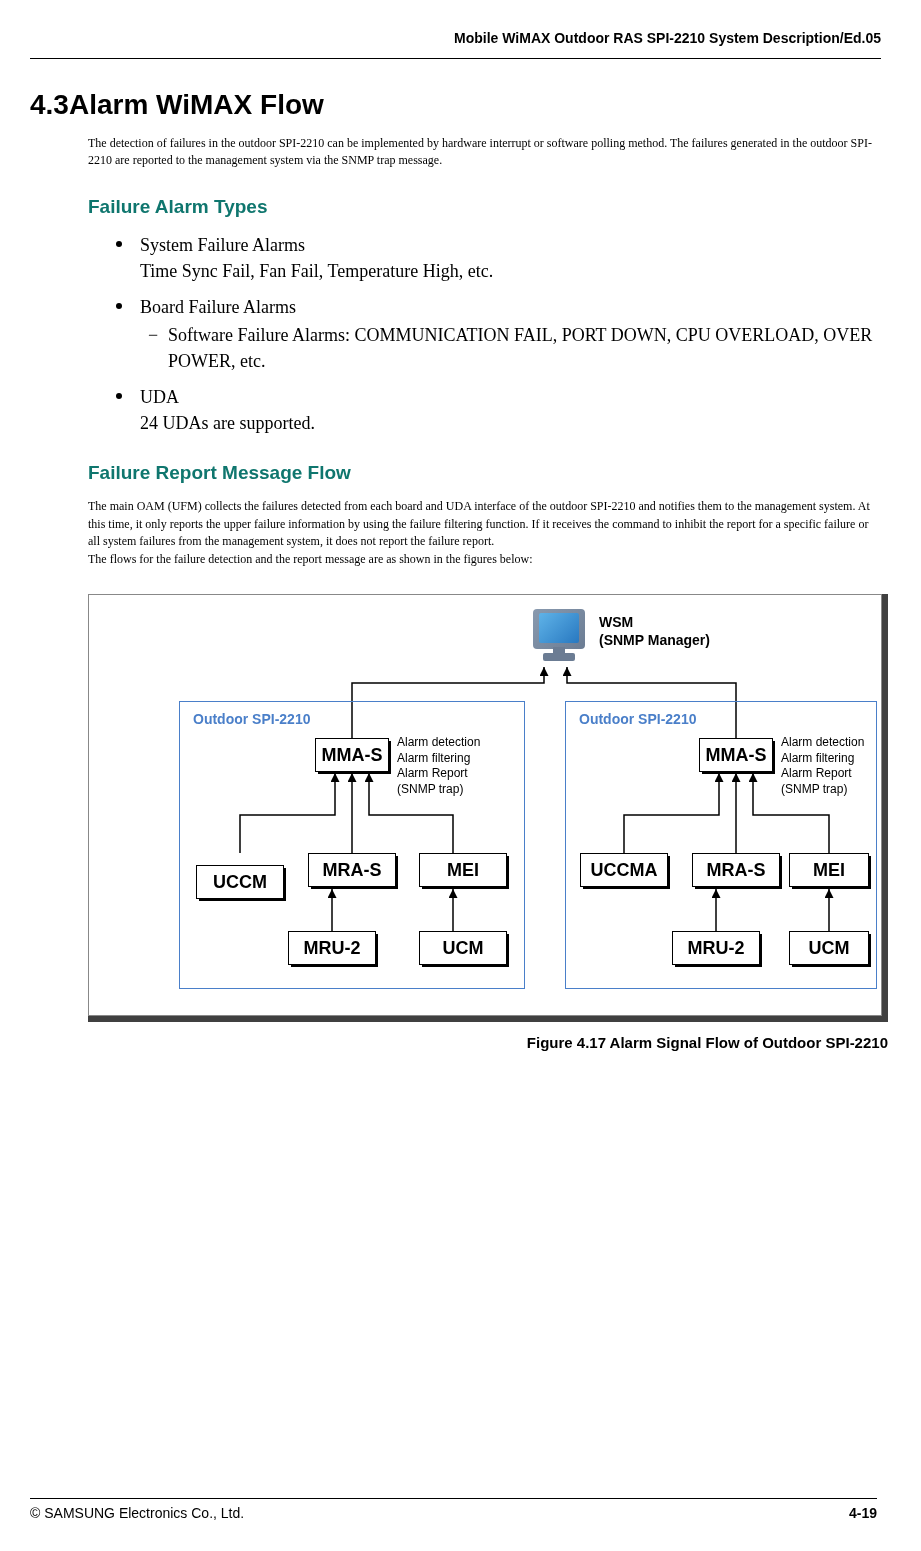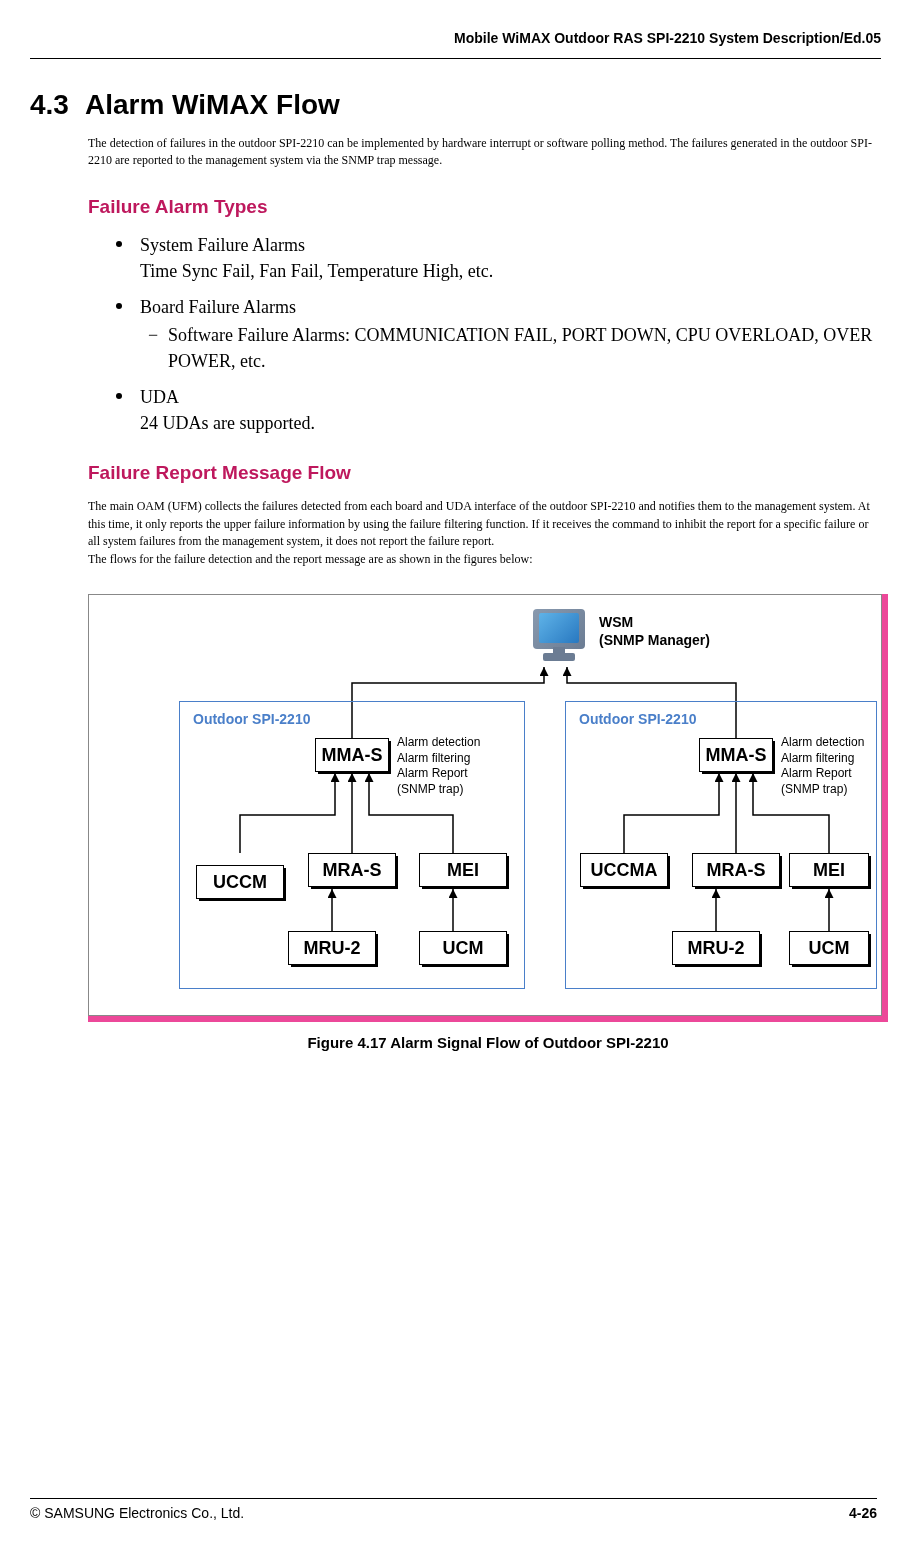--- a/index.html
+++ b/index.html
@@ -25,33 +25,33 @@
     .header-line {
       border-top: 1.5px solid #000;
       margin-bottom: 30px;
     }
     .section-heading {
       font-family: Arial, sans-serif;
       font-weight: bold;
       font-size: 28px;
       margin-bottom: 14px;
       display: flex;
-      gap: 16px;
+      gap: 0;
     }
     .body-text {
       font-size: 12px;
       line-height: 1.45;
       margin-left: 58px;
       margin-bottom: 26px;
     }
     .sub-heading {
       font-family: Arial, sans-serif;
       font-weight: bold;
       font-size: 19px;
-      color: #be185d;
+      color: #0f766e;
       margin-left: 58px;
       margin-bottom: 14px;
     }
     .bullet-list {
       margin-left: 74px;
       list-style: none;
       margin-bottom: 26px;
     }
     .bullet-list > li {
       position: relative;
@@ -84,38 +84,38 @@
     .sub-bullet-list > li::before {
       content: "−";
       position: absolute;
       left: 4px;
       top: 0;
     }
     .figure-container {
       margin-left: 58px;
       width: 800px;
       height: 428px;
-      background: #ec4899;
+      background: #404040;
       margin-bottom: 12px;
       position: relative;
     }
     .figure-inner {
       position: absolute;
       left: 0;
       top: 0;
       right: 6px;
       bottom: 6px;
       background: #fff;
       border: 1.5px solid #888;
     }
     .figure-caption {
       font-family: Arial, sans-serif;
       font-weight: bold;
       font-size: 15px;
-      text-align: center;
+      text-align: right;
       margin-left: 58px;
       width: 800px;
     }
     .footer {
       position: absolute;
       bottom: 30px;
       left: 30px;
       right: 44px;
     }
     .footer-line {
@@ -362,15 +362,15 @@
 
   </div>
 </div>
 
 <div class="figure-caption">Figure 4.17    Alarm Signal Flow of Outdoor SPI-2210</div>
 
 <div class="footer">
   <div class="footer-line"></div>
   <div class="footer-row">
     <span>© SAMSUNG Electronics Co., Ltd.</span>
-    <span class="footer-right">4-26</span>
+    <span class="footer-right">4-19</span>
   </div>
 </div>
 
 </body></html>

